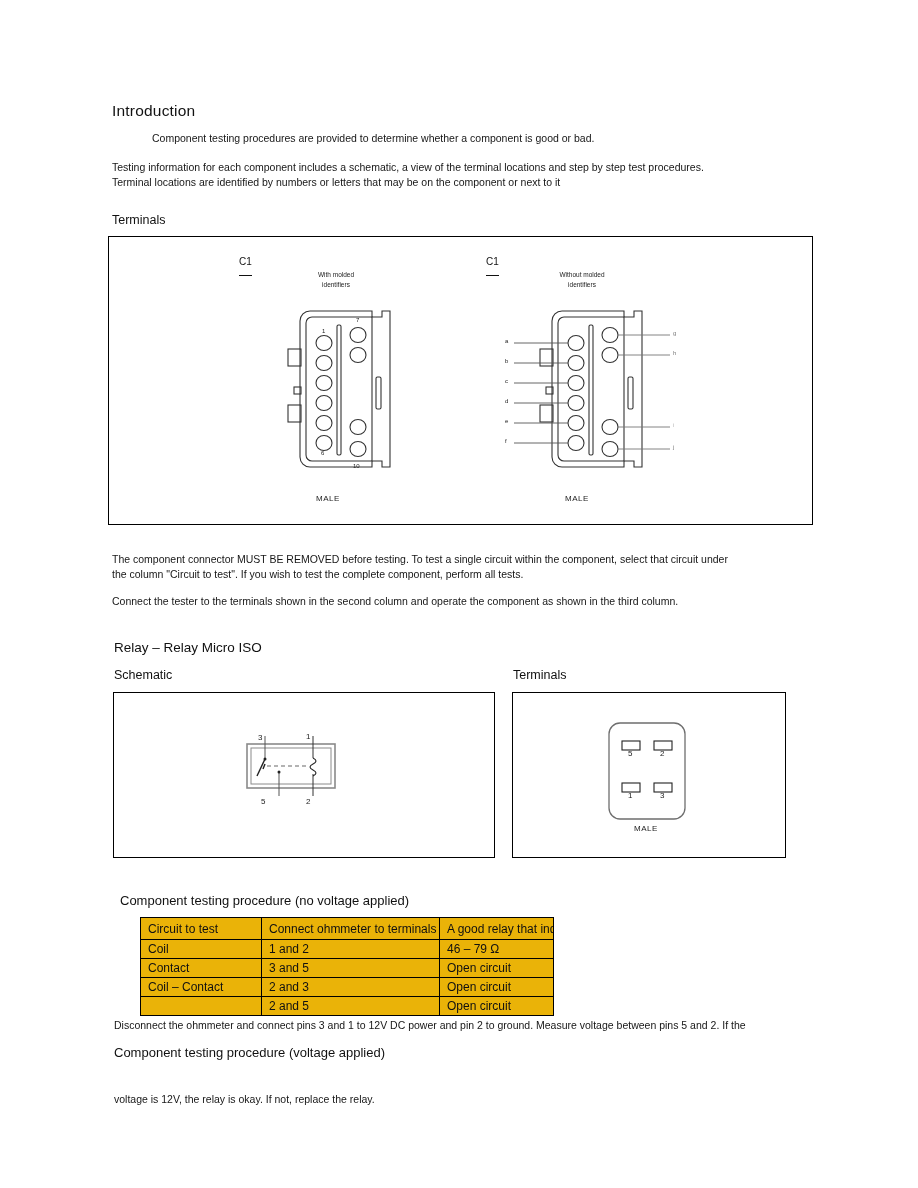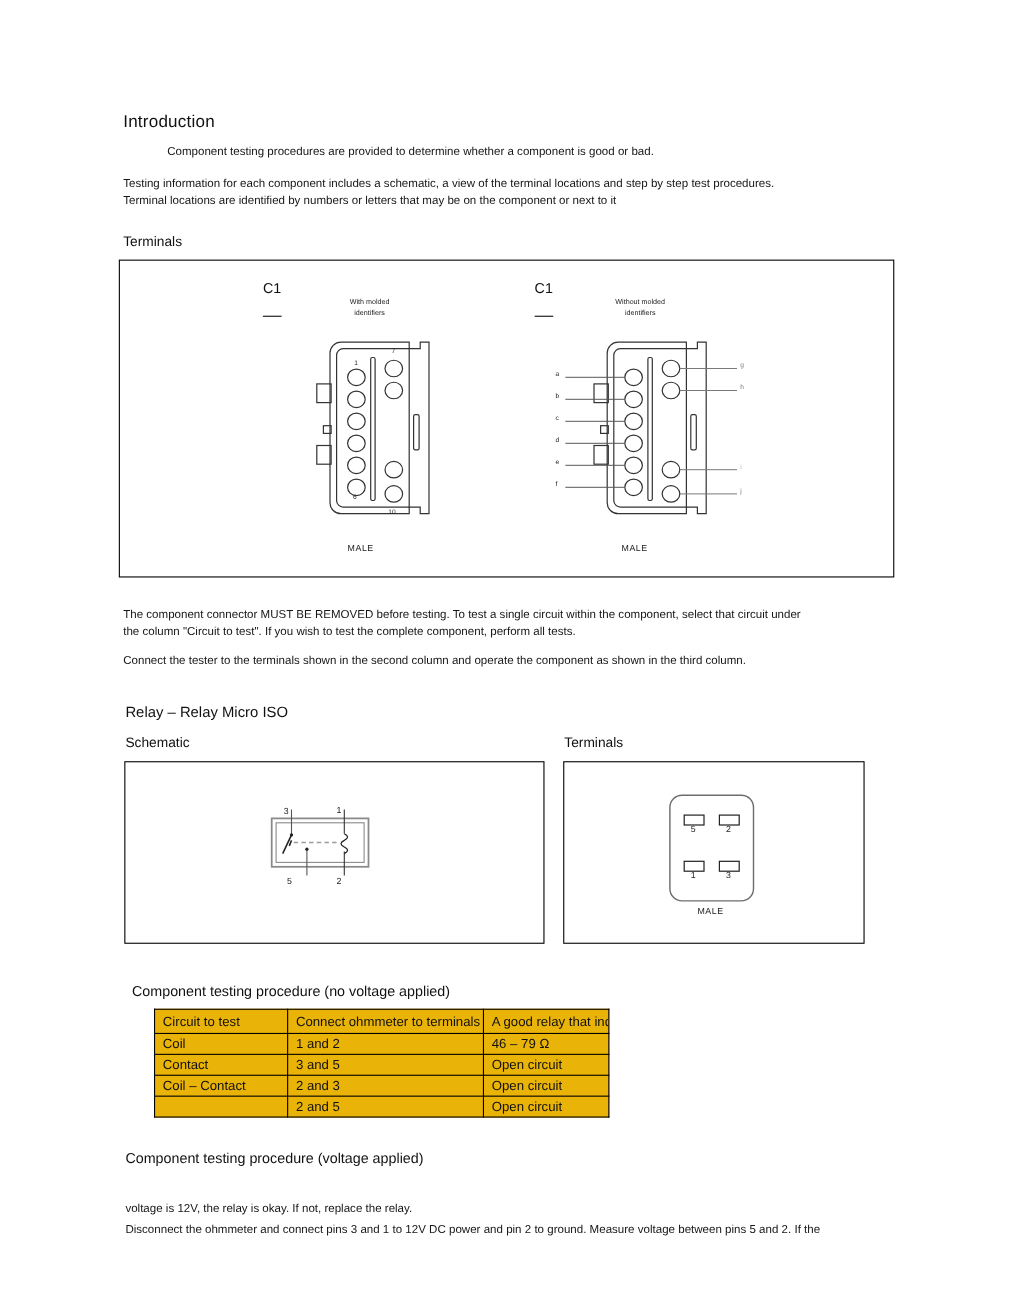--- a/index.html
+++ b/index.html
@@ -77,24 +77,24 @@
     border: 1.3px solid #000;
     background: #fff;
     box-sizing: border-box;
   }
 
   
   .conn-wrap { position: absolute; }
 
   .c1label {
     position: absolute;
-    font-size: 13px;
+    font-size: 10px;
     color: #111;
     border-bottom: 1px solid #111;
-    padding-bottom: 19px;
+    padding-bottom: 7px;
     line-height: 12px;
   }
 
   
   .tbl {
     position: absolute;
     border-collapse: collapse;
     table-layout: fixed;
     font-size: 12px;
     color: #111;
@@ -331,16 +331,16 @@
       <tr>
         <td class="col-a blankcell"></td>
         <td class="col-b">2 and 5</td>
         <td class="col-c">Open circuit</td>
       </tr>
     </tbody>
   </table>
 
   <div class="h3" style="left:114px; top:1045px; font-size:13px;">Component testing procedure (voltage applied)</div>
 
-  <div class="para" style="left:114px; top:1111px; width:725px;">Disconnect the ohmmeter and connect pins 3 and 1 to 12V DC power and pin 2 to ground. Measure voltage between pins 5 and 2. If the</div>
+  <div class="para" style="left:114px; top:1018px; width:725px;">Disconnect the ohmmeter and connect pins 3 and 1 to 12V DC power and pin 2 to ground. Measure voltage between pins 5 and 2. If the</div>
   <div class="para" style="left:114px; top:1092px; width:725px;">voltage is 12V, the relay is okay. If not, replace the relay.</div>
 
 </div>
 
 </body></html>

